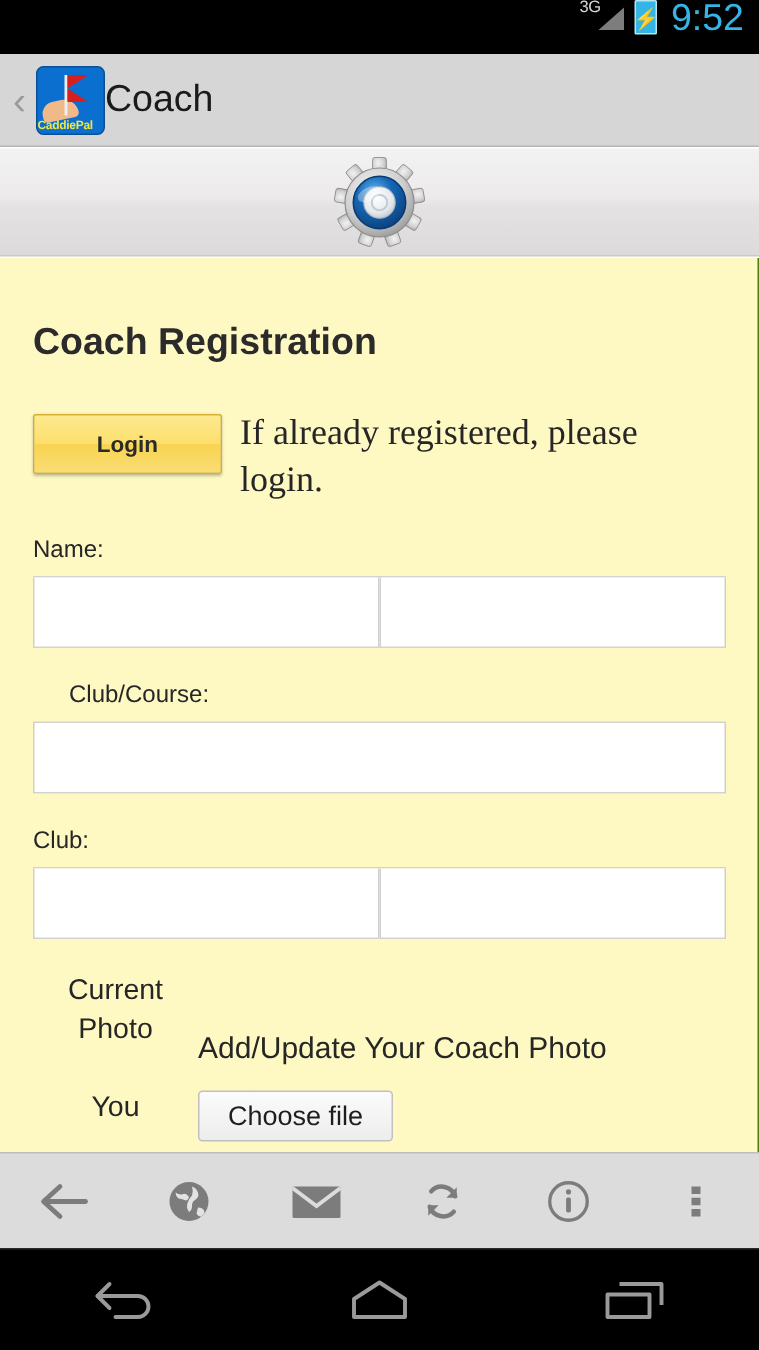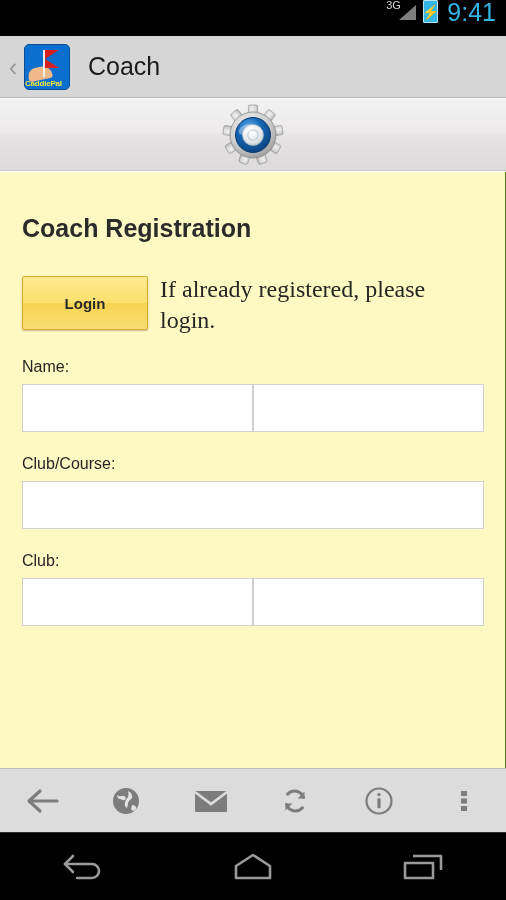--- a/index.html
+++ b/index.html
@@ -149,21 +149,20 @@
     text-align: left;
     font-size: 8px;
     color: #f2e73c;
     font-family: "Liberation Sans", sans-serif;
     font-weight: bold;
     letter-spacing: -0.2px;
   }
   .app-title {
     font-size: 25px;
     color: #1a1a1a;
-    margin-left: 18px;
     font-family: "Liberation Sans", sans-serif;
   }
 
   
   .gear-band {
     position: absolute;
     left: 0; top: 99px;
     width: 506px;
     height: 72px;
     background: linear-gradient(to bottom, #f3f2f2 0%, #eceaea 46%, #e4e2e2 54%, #dcdada 100%);
@@ -202,21 +201,21 @@
     font-family: "Liberation Sans", sans-serif;
   }
 
   .login-row {
     display: flex;
     align-items: flex-start;
     margin-top: 33px;
   }
   .login-btn {
     width: 126px;
-    height: 54px;
+    height: 40px;
     background: linear-gradient(to bottom, #fde98f 0%, #fcdf6c 50%, #f8d450 51%, #f9dd74 100%);
     border: 1px solid #d8ae2e;
     border-radius: 2px;
     font-size: 15px;
     font-weight: bold;
     color: #2a2a2a;
     font-family: "Liberation Sans", sans-serif;
     box-shadow: 0 1px 2px rgba(0,0,0,0.25);
     cursor: pointer;
     flex: none;
@@ -258,21 +257,21 @@
     box-sizing: border-box;
     font-size: 18px;
     font-family: "Liberation Sans", sans-serif;
     padding: 0 6px;
     color: #222;
     outline: none;
   }
   .tin.half { width: 50%; }
   .tin.full { width: 100%; border-right: 1px solid #cfcfcf; }
 
-  .single-label { margin-top: 24px; }
+  .single-label { margin-top: 24px; margin-left: 24px; }
   .single-input-wrap { margin-top: 9px; border-top: 1px solid #d2d2d2; display: flex; }
 
   
   .photo-sec {
     margin-top: 22px;
     display: flex;
     align-items: flex-start;
   }
   .photo-col {
     width: 110px;
@@ -356,21 +355,21 @@
 <div id="device">
 
   <div class="status-bar">
     <div class="sb-signal">
       <span class="sb-3g">3G</span>
       <span class="sb-tri"></span>
     </div>
     <div class="sb-batt">
       <span class="sb-bolt">⚡</span>
     </div>
-    <div class="sb-time">9:41</div>
+    <div class="sb-time">9:52</div>
   </div>
 
   <div class="title-bar">
     <div class="back-chevron">‹</div>
     <div class="app-icon">
       <span class="hand"></span>
       <span class="pole"></span>
       <span class="flag"></span>
       <span class="brandtxt">CaddiePal</span>
     </div>
@@ -461,20 +460,31 @@
       </div>
 
       <div class="labels-row">
         <div class="half field-label">Club:</div>
       </div>
       <div class="inputs-row">
         <input class="tin half" type="text" value="" style="">
         <input class="tin half" type="text" value="" style="">
       </div>
 
+      <div class="photo-sec">
+        <div class="photo-col">
+          <div>Current</div>
+          <div>Photo</div>
+          <div class="youline">You</div>
+        </div>
+        <div class="photo-right">
+          <div class="add-txt">Add/Update Your Coach Photo</div>
+          <button class="choose-btn">Choose file</button>
+        </div>
+      </div>
 
     </div>
   </div>
 
   <div class="toolbar">
 
     <div class="tb-btn">
       <svg class="tb-ico" width="34" height="30" viewBox="0 0 34 30">
         <path d="M32 15 H5" stroke="#7c7c7c" stroke-width="3.2" fill="none" stroke-linecap="round"></path>
         <path d="M15 5 L4 15 L15 25" stroke="#7c7c7c" stroke-width="3.2" fill="none" stroke-linecap="round" stroke-linejoin="round"></path>

